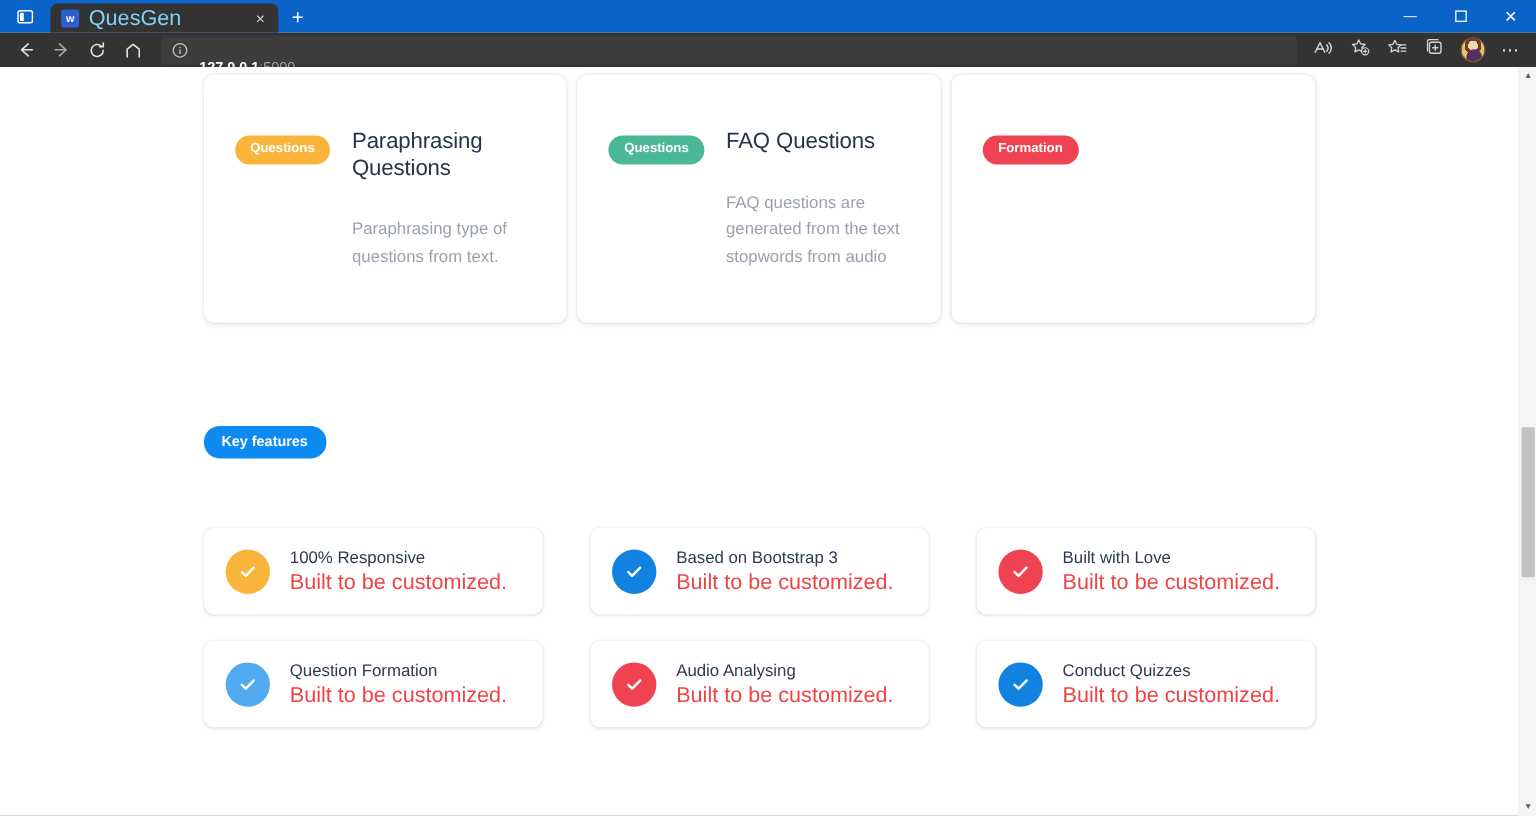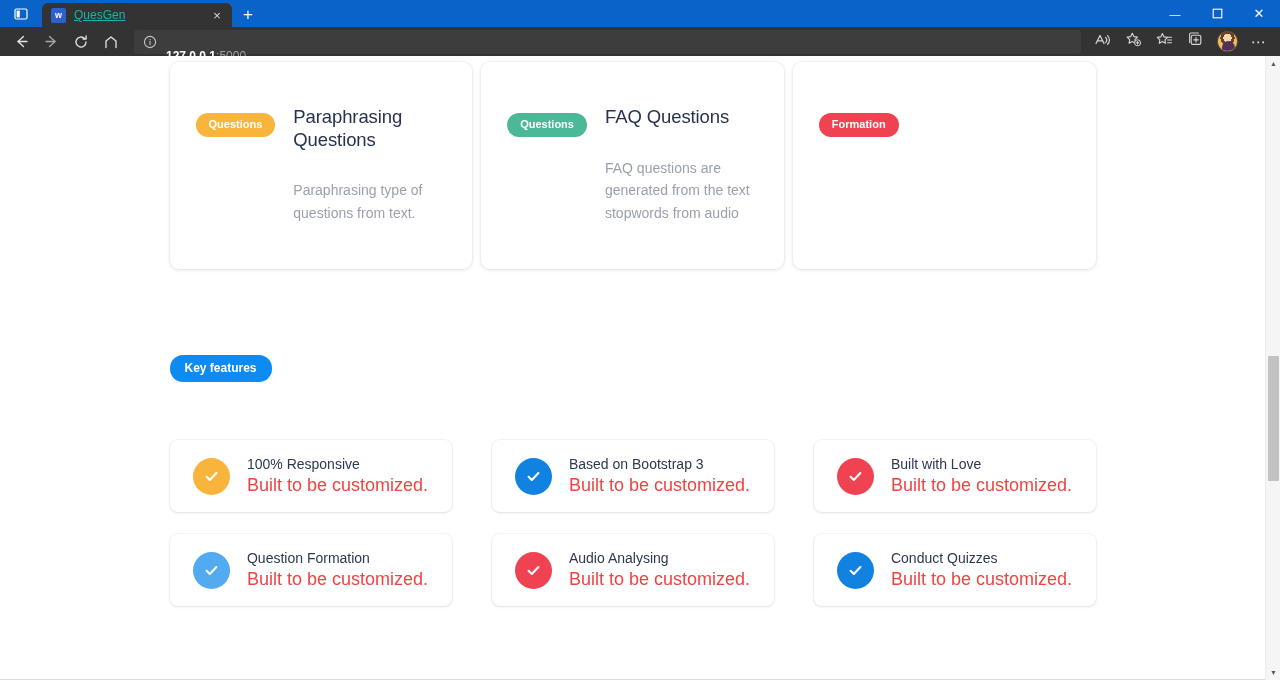--- a/index.html
+++ b/index.html
@@ -44,26 +44,25 @@
     background: #2c5fd0;
     border-radius: 2px;
     color: #fff;
     font-size: 9px;
     font-weight: bold;
     display: flex; align-items: center; justify-content: center;
     flex: 0 0 15px;
   }
   .tab-title {
     flex: 1;
-    color: #14b8a6;
-    font-size: 12px;
+    color: #7dd3fc;
+    font-size: 18px;
     white-space: nowrap;
     overflow: hidden;
     text-overflow: ellipsis;
-    text-decoration: underline;
   }
   .tab-close {
     width: 18px; height: 18px;
     display: flex; align-items: center; justify-content: center;
     color: #d8d8d8; font-size: 13px; border-radius: 3px;
     flex: 0 0 18px;
   }
   .newtab {
     width: 28px; height: 24px;
     display: flex; align-items: center; justify-content: center;
@@ -234,21 +233,20 @@
   }
   .feat-card {
     height: 72px;
     background: #ffffff;
     border-radius: 8px;
     box-shadow: 0 1px 3px rgba(20,30,60,.10), 0 0 0 1px rgba(20,30,60,.035);
     display: flex;
     align-items: center;
     padding: 0 18px;
     gap: 17px;
-    justify-content: center;
   }
   .feat-icon {
     width: 37px; height: 37px;
     border-radius: 50%;
     flex: 0 0 37px;
     display: flex; align-items: center; justify-content: center;
   }
   .feat-icon svg { display: block; }
   .feat-text { min-width: 0; }
   .feat-title {

